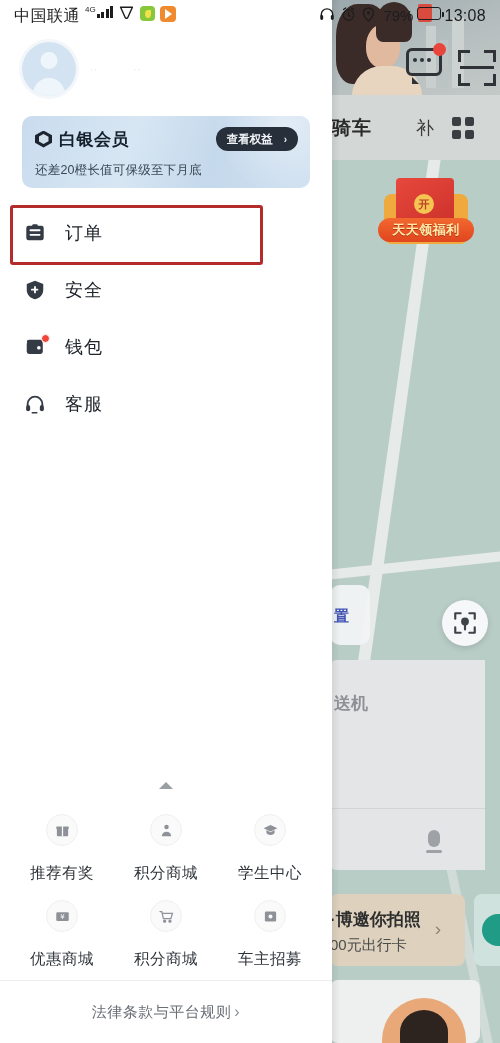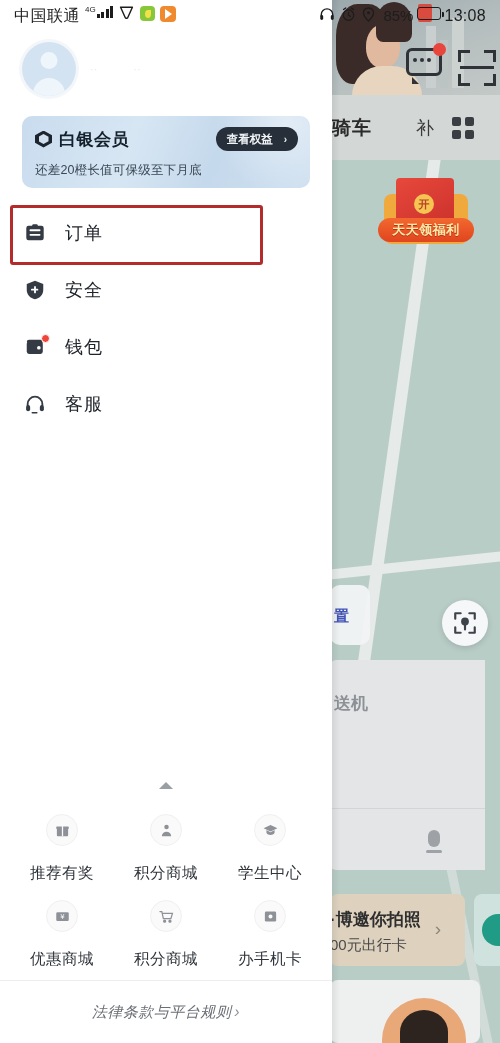--- a/index.html
+++ b/index.html
@@ -292,21 +292,21 @@
     width:32px; height:32px; border-radius:50%; background:#fafafa;
     border:1px solid #f0f0f0; display:flex; align-items:center; justify-content:center;
   }
   .grid-circle svg { width:15px; height:15px; }
   .grid-text { margin-top:17px; font-size:15.5px; color:#30353b; letter-spacing:.5px; }
 
   .legal {
     border-top:1px solid #eeeeee; height:63px;
     display:flex; align-items:center; justify-content:center; cursor:pointer; gap:3px;
   }
-  .legal span { font-size:15px; color:#6a6f75; letter-spacing:.5px;font-style:italic; }
+  .legal span { font-size:15px; color:#6a6f75; letter-spacing:.5px; }
   .legal .chev { font-size:16px; color:#8c9197; }
 
   .drawer-scrim {
     position:absolute; left:332px; top:0; width:8px; height:1043px;
     background:linear-gradient(90deg, rgba(0,0,0,.07), rgba(0,0,0,0));
     z-index:31; pointer-events:none;
   }
 </style>
 </head>
 <body>
@@ -552,21 +552,21 @@
           <span class="grid-text">积分商城</span>
         </div>
 
         <div class="grid-cell">
           <span class="grid-circle">
             <svg viewBox="0 0 24 24" fill="#8e9298">
               <rect x="3" y="4" width="18" height="16" rx="2.2"></rect>
               <circle cx="12" cy="12" r="3.2" fill="#fafafa"></circle>
             </svg>
           </span>
-          <span class="grid-text">办手机卡</span>
+          <span class="grid-text">车主招募</span>
         </div>
       </div>
     </div>
 
     <div class="legal">
       <span>法律条款与平台规则</span>
       <span class="chev">›</span>
     </div>
   </div>
 
@@ -596,19 +596,19 @@
       </svg>
       <svg class="st-ic" width="15" height="15" viewBox="0 0 24 24">
         <circle cx="12" cy="13" r="8.3" fill="none" stroke="#1d1d1d" stroke-width="2"></circle>
         <path d="M12 8.5 V13 L15 15" fill="none" stroke="#1d1d1d" stroke-width="2" stroke-linecap="round"></path>
         <path d="M4 4 L7.5 1.5 M20 4 L16.5 1.5" stroke="#1d1d1d" stroke-width="2" stroke-linecap="round"></path>
       </svg>
       <svg class="st-ic" width="13" height="15" viewBox="0 0 20 24">
         <path d="M10 1.5 c4.4 0 8 3.5 8 7.8 0 5.8-8 13.2-8 13.2 S2 15.1 2 9.3 C2 5 5.6 1.5 10 1.5 Z" fill="none" stroke="#1d1d1d" stroke-width="2.2"></path>
         <circle cx="10" cy="9.2" r="2.4" fill="#1d1d1d"></circle>
       </svg>
-      <span class="battery-pct">85%</span>
+      <span class="battery-pct">79%</span>
       <span class="battery"><span class="fill" style="width: 79%;"></span></span>
       <span class="clock">13:08</span>
     </div>
   </div>
 
 </div>
 
 </body></html>

